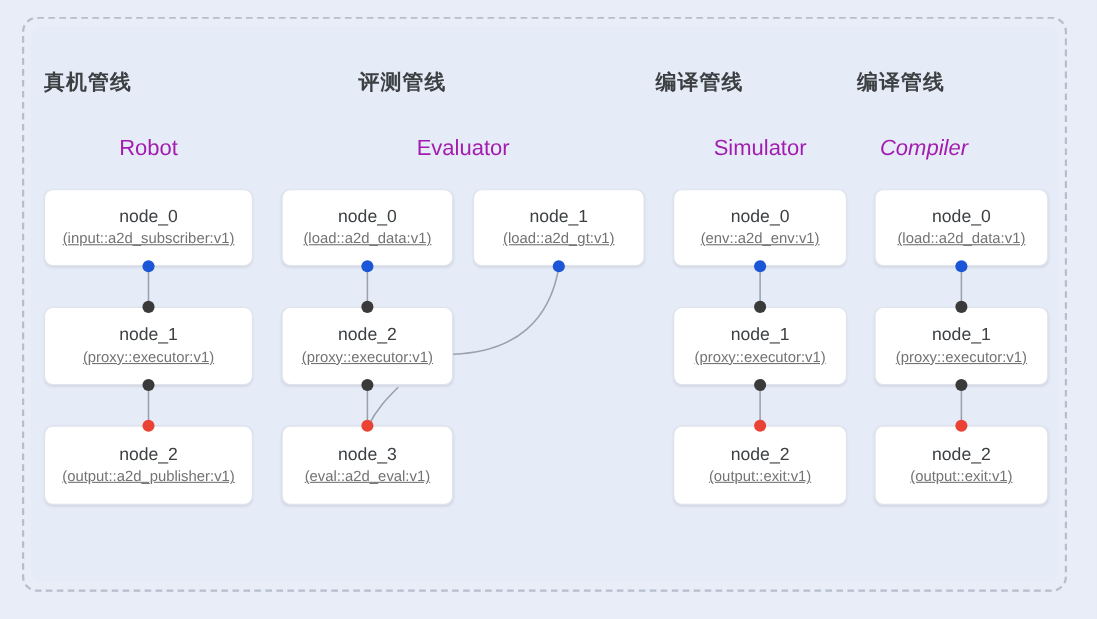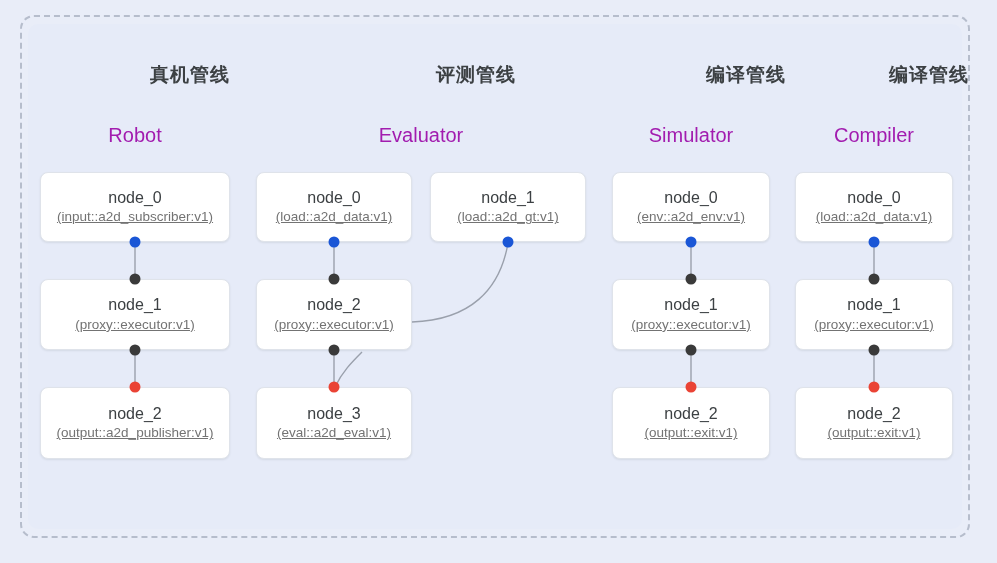--- a/index.html
+++ b/index.html
@@ -38,21 +38,21 @@
     position: absolute;
     left: 28px;
     top: 24px;
     width: 934px;
     height: 505px;
     border-radius: 10px;
     background: #e6ebf8;
   }
   .column-title {
     position: absolute;
-    text-align: right;
+    text-align: left;
     font-size: 19px;
     font-weight: bold;
     color: #3c4043;
     letter-spacing: 1px;
     white-space: nowrap;
   }
   .column-subtitle {
     position: absolute;
     text-align: center;
     font-size: 20px;
@@ -178,21 +178,21 @@
     <div class="node-title">node_2</div>
     <div class="node-sub">(output::exit:v1)</div>
   </div>
 
   <div class="port port-out" style="left:691px; top:242px;"></div>
   <div class="port port-in" style="left:691px; top:279px;"></div>
   <div class="port port-in" style="left:691px; top:350px;"></div>
   <div class="port port-end" style="left:691px; top:387px;"></div>
 
   <div class="column-title" style="left:779px; top:62px; width:190px;">编译管线</div>
-  <div class="column-subtitle" style="left:779px; top:124px; width:190px;">Compiler</div>
+  <div class="column-subtitle" style="left:745px; top:124px; width:190px;font-style:italic;">Compiler</div>
 
   <div class="node-box" style="left:795px; top:172px; width:158px; height:70px;">
     <div class="node-title">node_0</div>
     <div class="node-sub">(load::a2d_data:v1)</div>
   </div>
   <div class="node-box" style="left:795px; top:279px; width:158px; height:71px;">
     <div class="node-title">node_1</div>
     <div class="node-sub">(proxy::executor:v1)</div>
   </div>
   <div class="node-box" style="left:795px; top:387px; width:158px; height:72px;">

